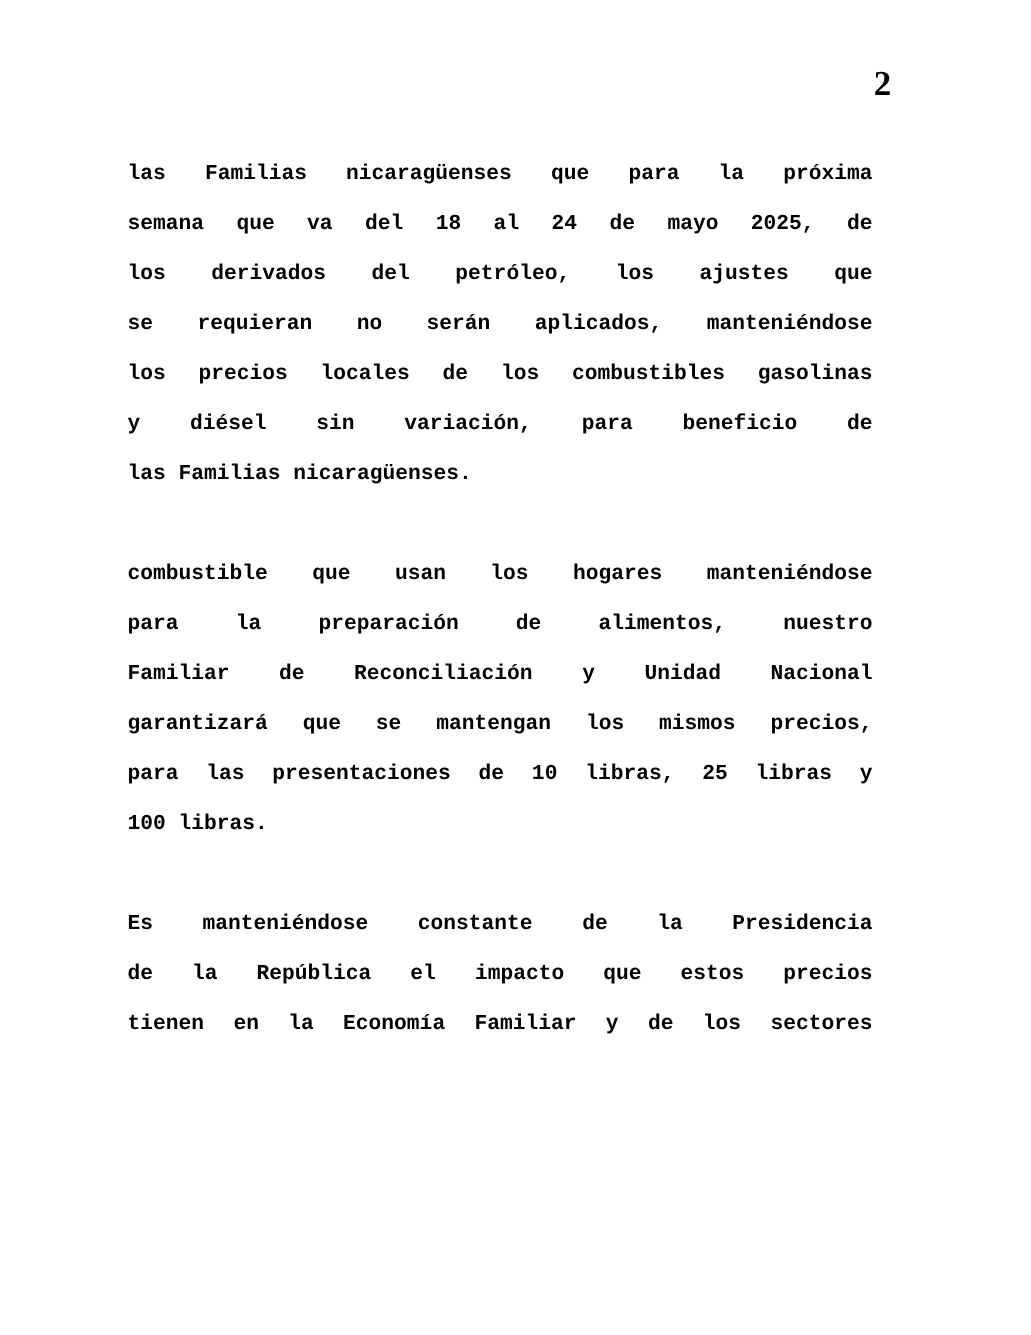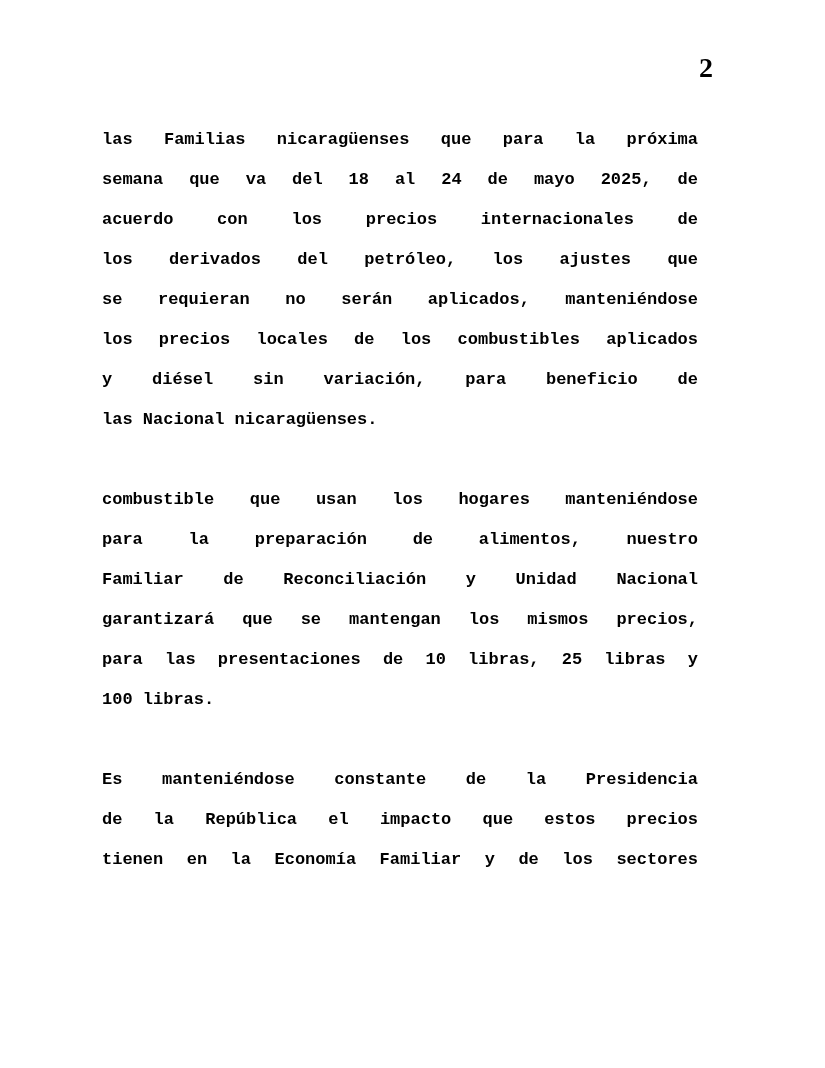--- a/index.html
+++ b/index.html
@@ -51,26 +51,25 @@
 
 <div class="page">
 
   <div class="page-number">2</div>
 
   <div class="content">
 
     <div class="paragraph">
       <div class="line">las Familias nicaragüenses que para la próxima</div>
       <div class="line">semana que va del 18 al 24 de mayo 2025, de</div>
-      <div class="line">acuerdo con los precios internacionales de</div>
       <div class="line">los derivados del petróleo, los ajustes que</div>
       <div class="line">se requieran no serán aplicados, manteniéndose</div>
-      <div class="line">los precios locales de los combustibles aplicados</div>
+      <div class="line">los precios locales de los combustibles gasolinas</div>
       <div class="line">y diésel sin variación, para beneficio de</div>
-      <div class="line para-end">las Nacional nicaragüenses.</div>
+      <div class="line para-end">las Familias nicaragüenses.</div>
     </div>
 
     <div class="paragraph">
       <div class="line">combustible que usan los hogares manteniéndose</div>
       <div class="line">para la preparación de alimentos, nuestro</div>
       <div class="line">Familiar de Reconciliación y Unidad Nacional</div>
       <div class="line">garantizará que se mantengan los mismos precios,</div>
       <div class="line">para las presentaciones de 10 libras, 25 libras y</div>
       <div class="line para-end">100 libras.</div>
     </div>

